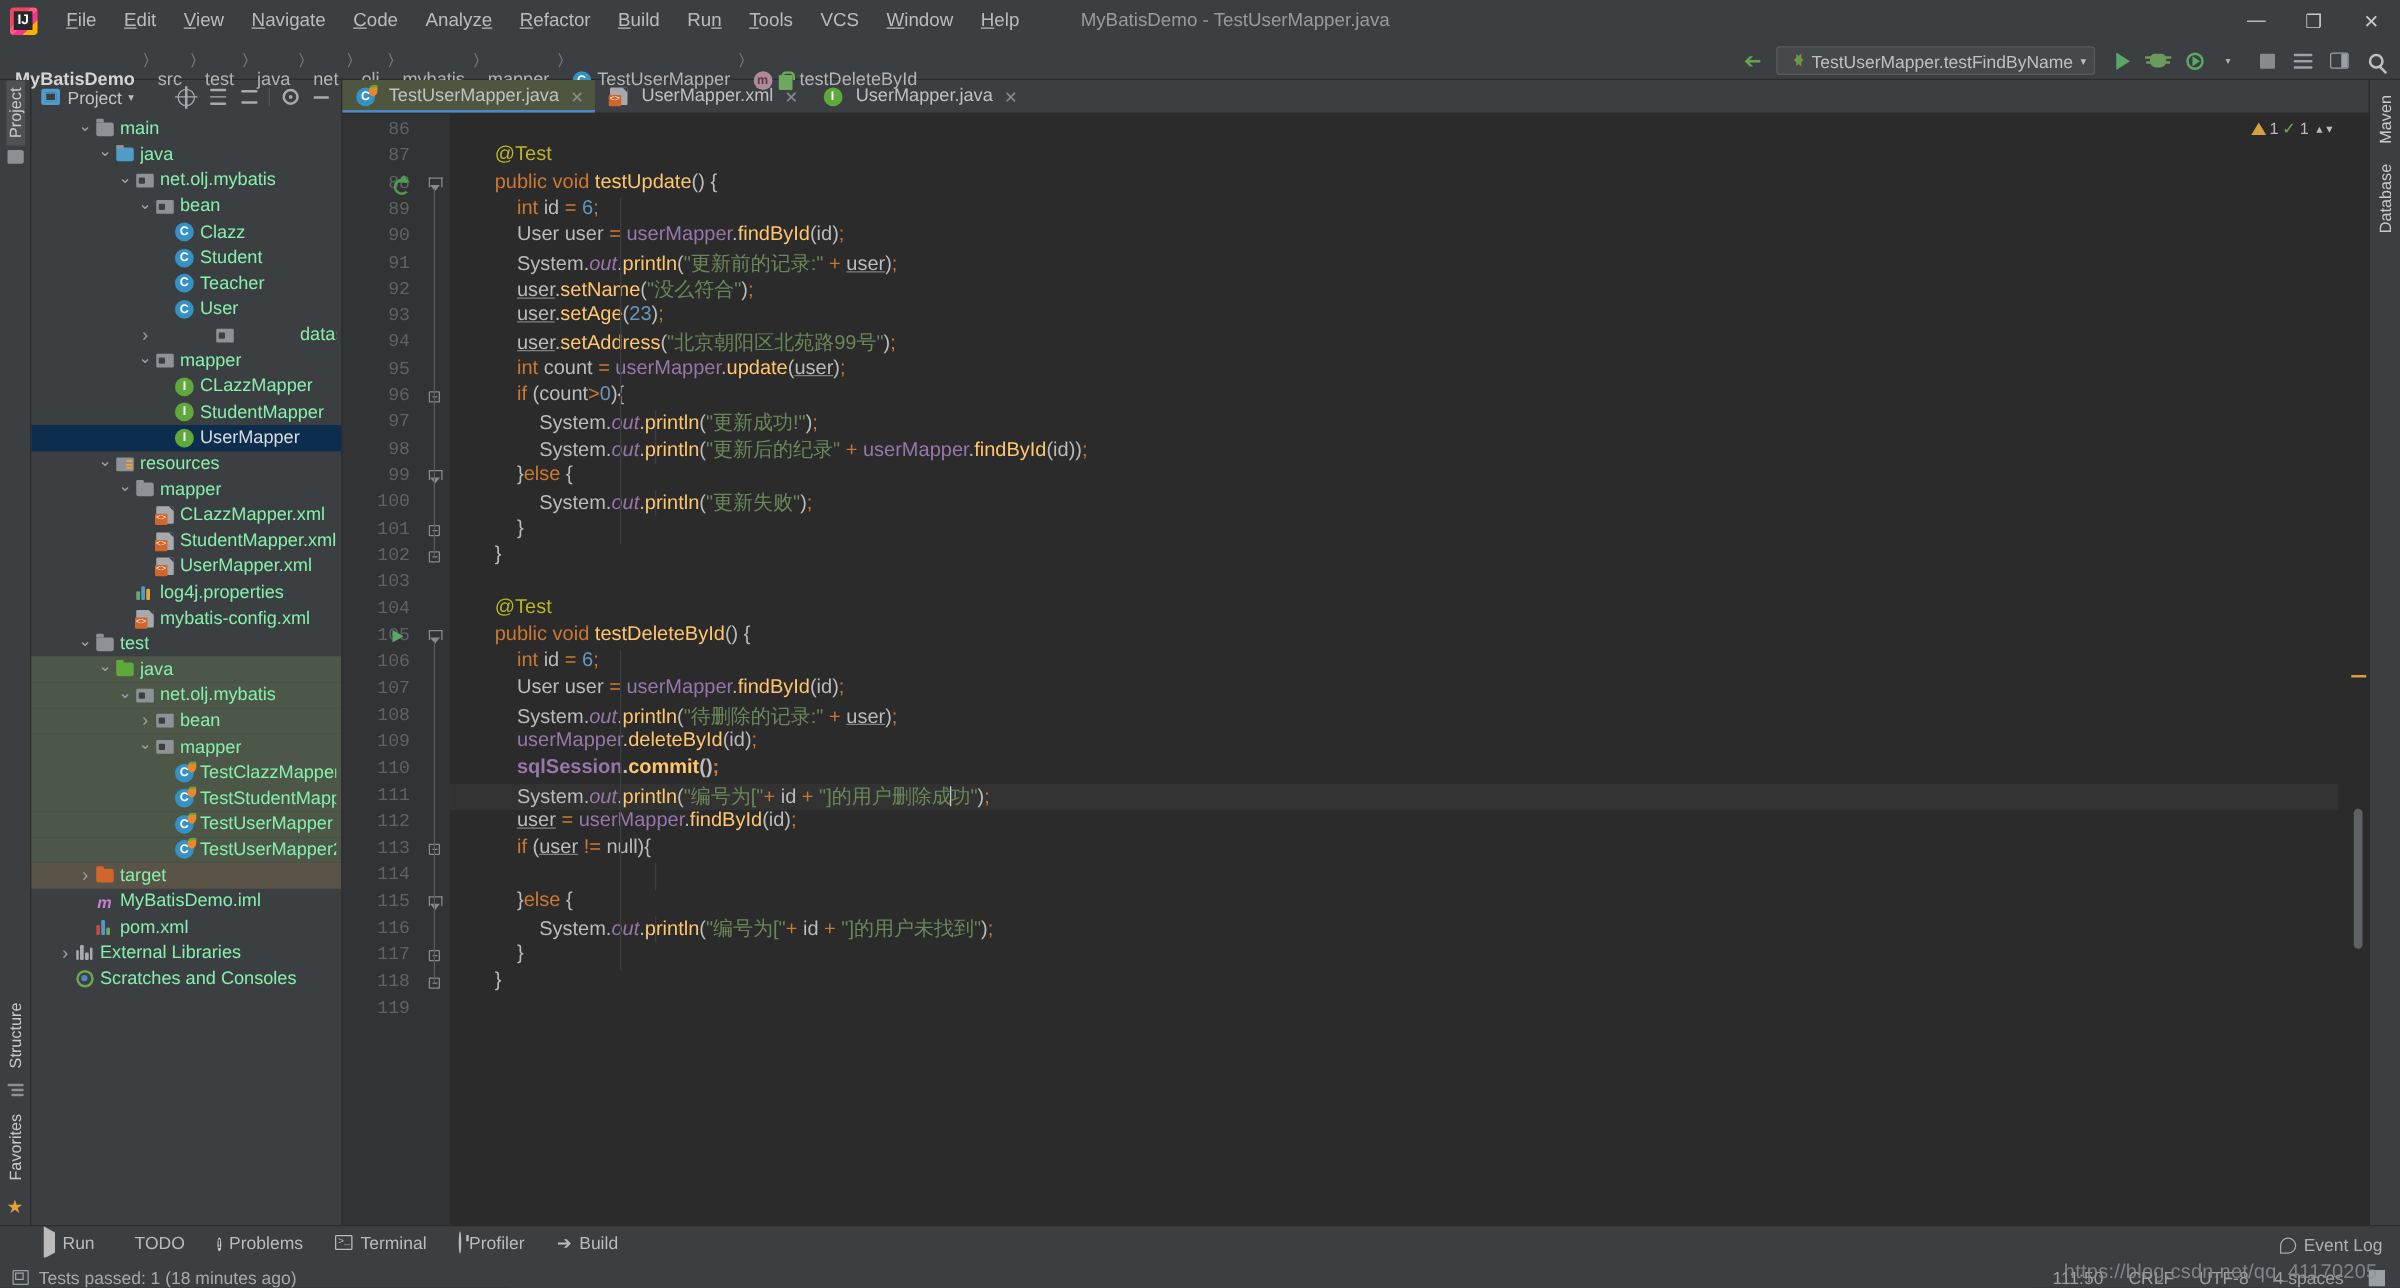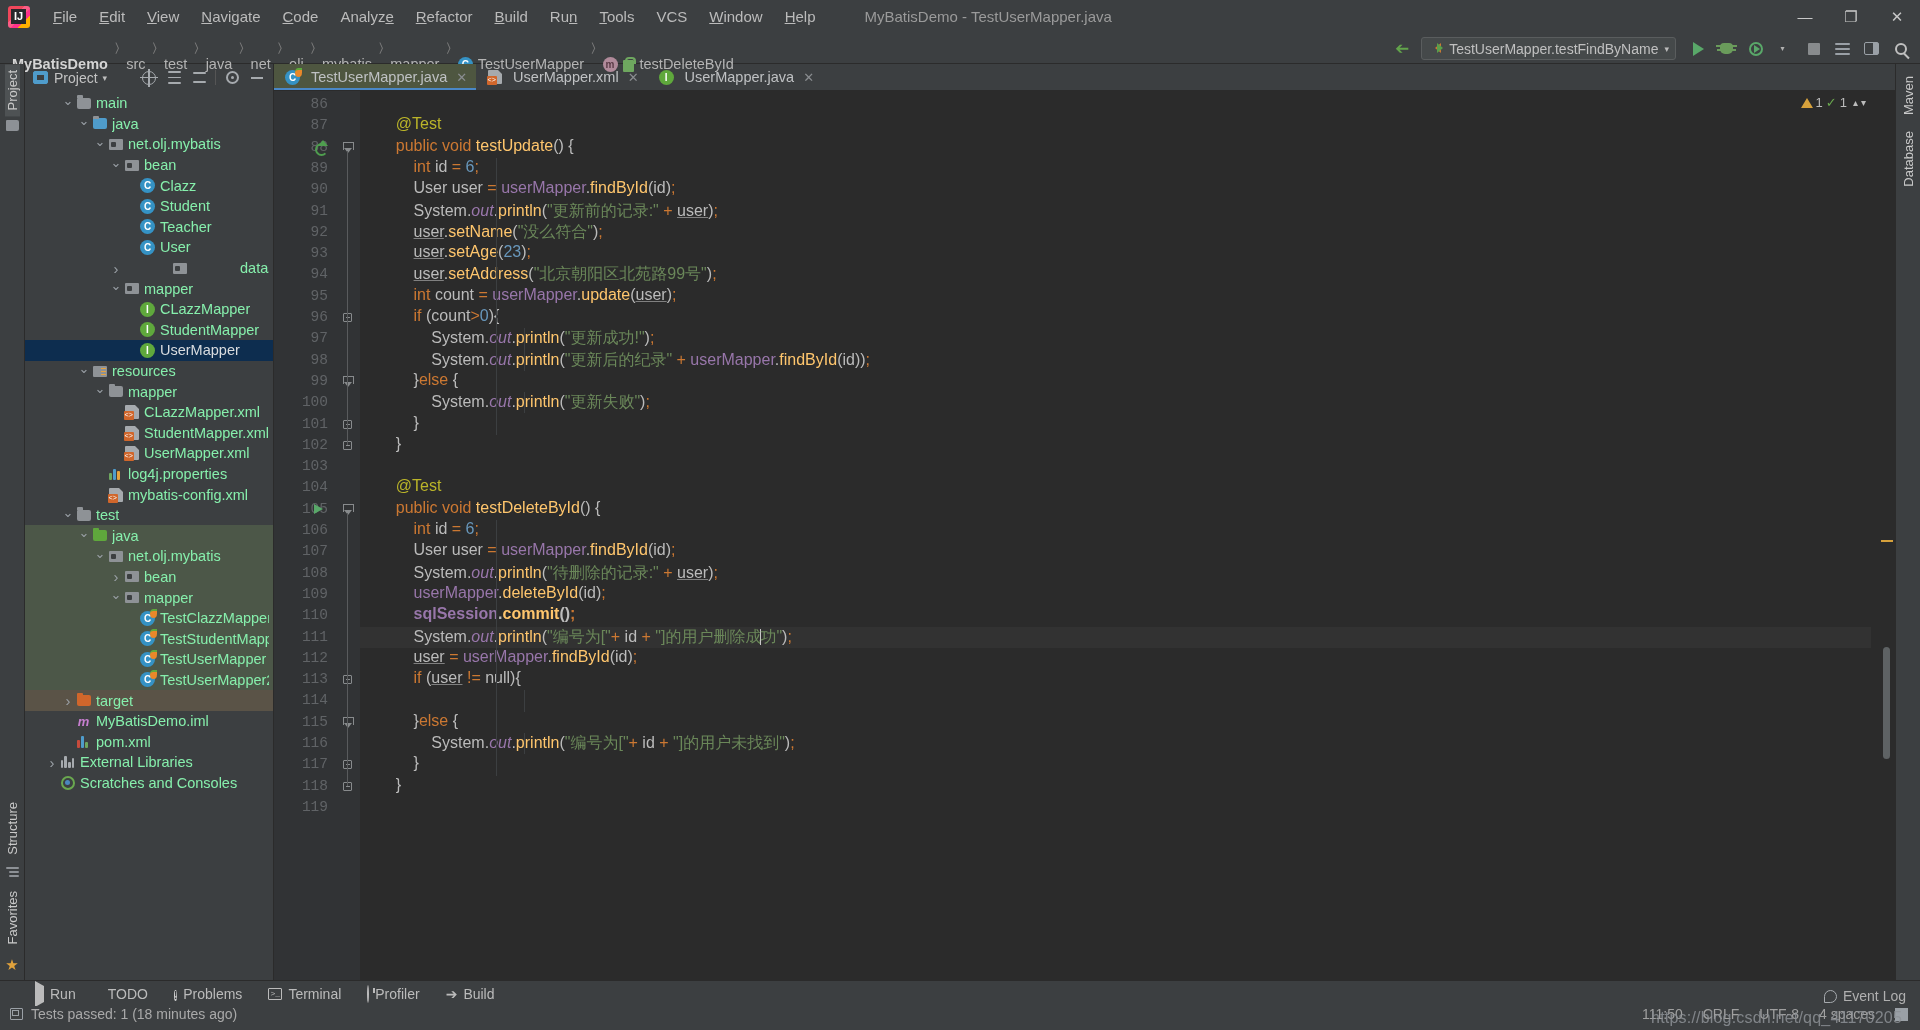--- a/index.html
+++ b/index.html
@@ -193,21 +193,21 @@
   .marker{position:absolute;right:2px;height:2px;}
 
   
   .rightstrip{ width:25px; flex:0 0 25px; background:#3c3f41; display:flex; flex-direction:column;
     align-items:center; border-left:1px solid #2b2b2b; padding-top:6px; gap:4px;}
 
   
   .bottombar{ height:26px; flex:0 0 26px; background:#3c3f41; display:flex; align-items:center;
     border-top:1px solid #2b2b2b; padding-left:22px; gap:0; }
   .bb{ display:flex; align-items:center; gap:6px; font-size:14px; color:#bbbbbb; padding:0 13px; }
-  .statusbar{ height:24px; flex:0 0 24px; background:#3c3f41; display:flex; align-items:flex-start;
+  .statusbar{ height:24px; flex:0 0 24px; background:#3c3f41; display:flex; align-items:flex-end;
     padding:0 10px; font-size:14px; color:#a9a9a9; position:relative; }
   .sb-left{ display:flex; align-items:center; gap:8px; }
   .sb-right{ position:absolute; right:12px; display:flex; align-items:center; gap:20px; color:#a0a0a0; }
   .sq-ic{width:13px;height:12px;border:1.7px solid #9aa0a6;border-radius:1px;position:relative;}
   .sq-ic:after{content:'';position:absolute;left:1px;top:1px;right:3px;bottom:3px;border:1px solid #9aa0a6;}
   .elog-ic{width:13px;height:13px;border:1.8px solid #a6aaae;border-radius:50% 50% 50% 0;}
   .elog{position:absolute;right:14px;bottom:26px;display:flex;align-items:center;gap:6px;font-size:14px;color:#b0b0b0;}
   .watermark{ position:absolute; right:18px; bottom:3px; font-size:16px; color:#8d9196;
     opacity:.85; letter-spacing:0.2px; pointer-events:none; }
   .run-tri-sm{width:0;height:0;border-left:9px solid #bbb;border-top:5px solid transparent;border-bottom:5px solid transparent;}

